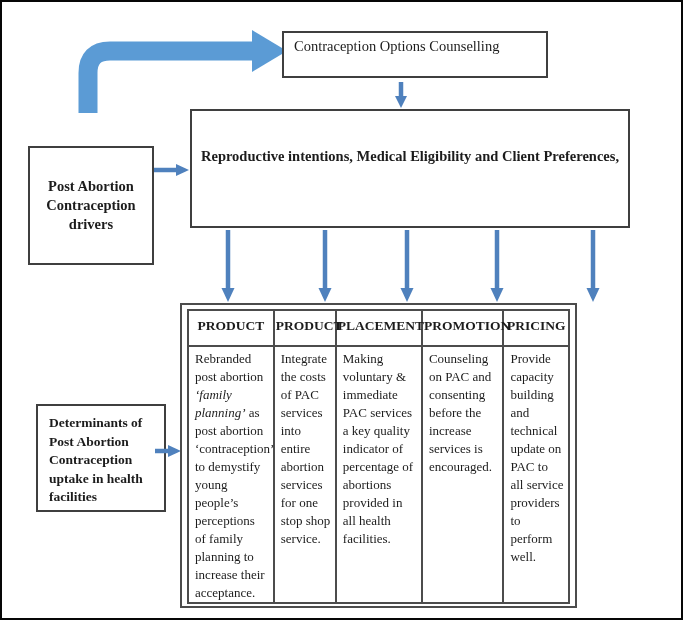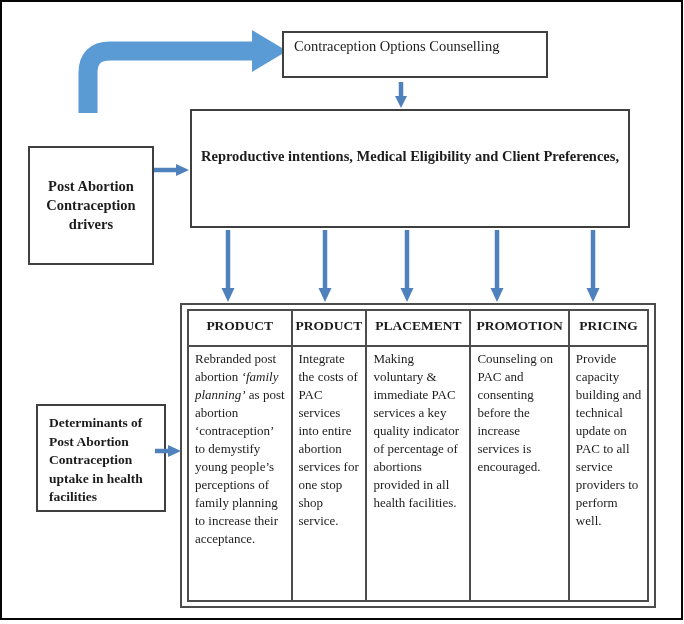--- a/index.html
+++ b/index.html
@@ -48,21 +48,21 @@
     font-weight: bold; font-size: 13.5px; line-height: 18.5px;
     padding: 8px 6px 0 11px;
     margin-left: 9px;
   }
   .fatpath { fill: none; stroke: var(--fat-arrow, #5b9bd5); stroke-width: 19; }
   .fathead { fill: var(--fat-arrow, #5b9bd5); stroke: none; }
   .thinline { stroke: var(--thin-arrow, #4f81bd); stroke-width: 4.5; }
   .thinhead { fill: var(--thin-arrow, #4f81bd); stroke: none; }
   .tablewrap {
     position: absolute;
-    left: 180px; top: 303px; width: 476px; height: 305px;
+    left: 180px; top: 303px; width: 397px; height: 305px;
     box-sizing: border-box;
     border: 2px solid var(--table-border, #4c4c4c);
     padding: 4px 5px;
     background: #ffffff;
   }
   table { width: 100%; height: 100%; border-collapse: collapse; table-layout: fixed; }
   th, td { border: 2px solid var(--table-border, #4c4c4c); background: #ffffff; }
   th {
     font-weight: bold; font-size: 13.5px;
     height: 27px; text-align: center; vertical-align: middle;

